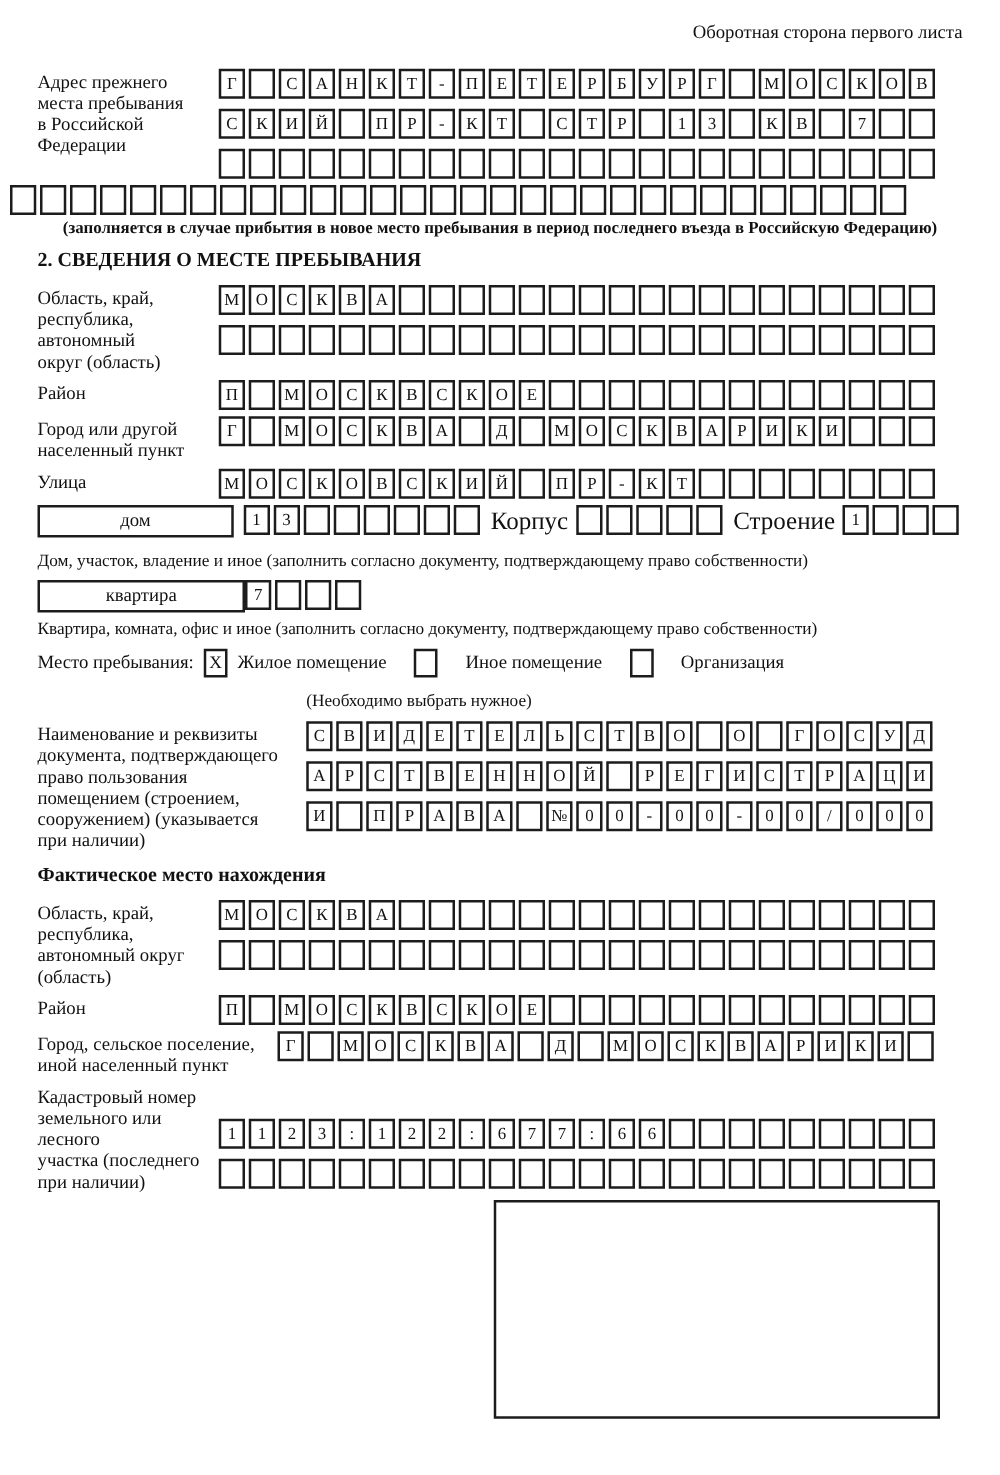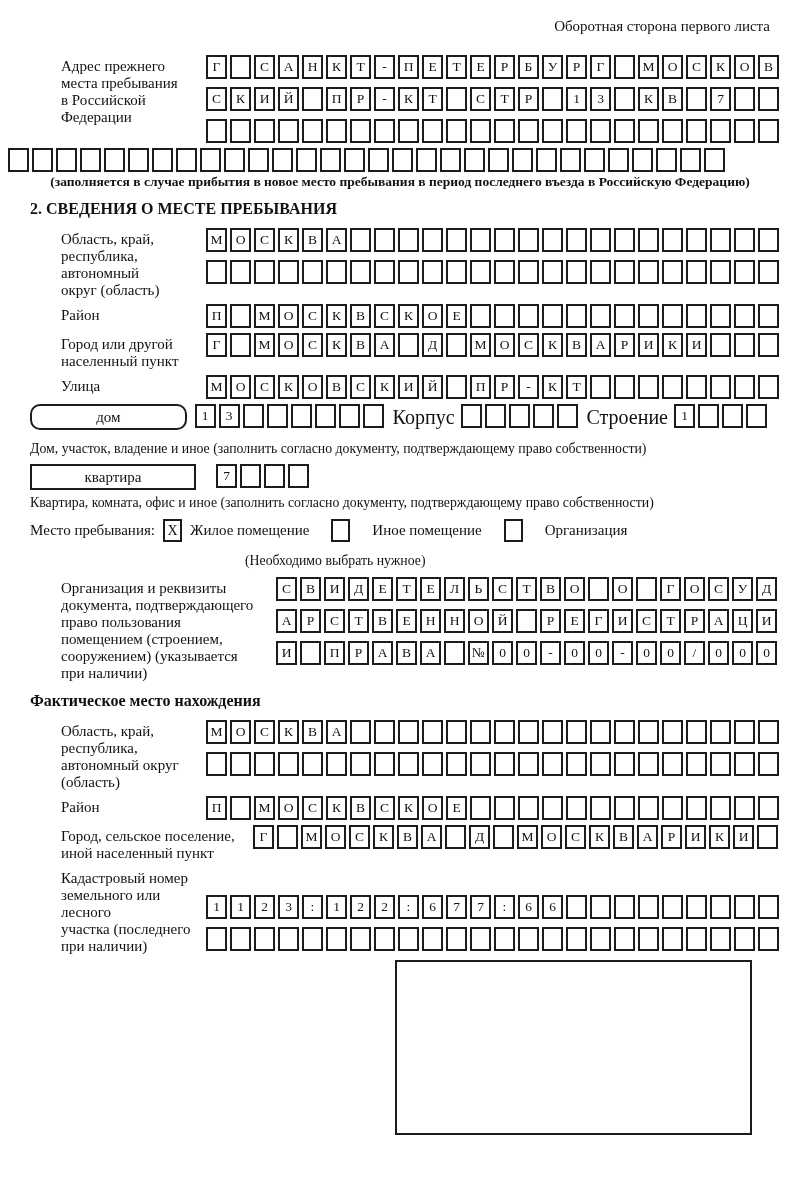--- a/index.html
+++ b/index.html
@@ -6,43 +6,43 @@
   body {
     width:800px; height:1180px;
     font-family:"Liberation Serif","DejaVu Serif",serif;
     color:#111; overflow:hidden;
   }
   .page { box-sizing:border-box; width:800px; padding:4px 30px 0 30px; }
 
   .hdr-note { text-align:right; font-size:15px; margin:14px 0 20px 0; }
 
   .frow { display:flex; align-items:flex-start; margin-bottom:5px; }
-  .flabel { font-size:15px; line-height:17px; padding-top:3px; flex:none;margin-left:31px; }
+  .flabel { font-size:15px; line-height:17px; padding-top:3px; flex:none; }
   .w145 { width:145px; } .w215 { width:215px; } .w192 { width:192px; }
 
   .cells { white-space:nowrap; margin-bottom:8px; }
   .cells:last-child { margin-bottom:0; }
   .cell {
     display:inline-block; width:17px; height:20px; border:2px solid #1c1c1c;
     margin-right:3px; text-align:center; font-size:13.5px; line-height:20px;
     vertical-align:top; background:#fff;
   }
   .fullrow { margin-left:-22px; margin-bottom:2px; }
 
   .caption { font-size:13.5px; text-align:center; margin:2px 0 6px 0;font-weight:bold; }
   .caption-left { font-size:13.8px; margin:2px 0 7px 0; }
 
   .sec-title { font-weight:bold; font-size:16px; margin:10px 0 10px 0; }
 
   .wbox {
     display:inline-block; box-sizing:border-box; border:2px solid #1c1c1c; height:26px;
     line-height:22px; text-align:center; font-size:15px; vertical-align:top; background:#fff;
   }
-  .wbox-dom { width:165px; margin-right:8px;border-radius:10px; }
-  .wbox-kv  { width:166px; margin-right:20px; }
+  .wbox-dom { width:165px; margin-right:8px; }
+  .wbox-kv  { width:166px; margin-right:0; }
   .inline-lbl { font-size:20px; line-height:26px; vertical-align:top; margin:0 6px; }
 
   .stay-row { display:flex; align-items:center; margin:8px 0 2px 0; font-size:15px; }
   .cb {
     display:inline-block; box-sizing:border-box; width:19px; height:23px; border:2px solid #1c1c1c;
     text-align:center; font-size:14px; line-height:19px; background:#fff; flex:none;
   }
   .stay-row .gap-s { width:8px; flex:none; } .stay-row .gap-m { width:22px; flex:none; }
   .hint { font-size:13.8px; margin:11px 0 8px 215px; }
 
@@ -140,21 +140,21 @@
     <span>Иное помещение</span>
     <span class="gap-m"></span>
     <span class="cb"></span>
     <span class="gap-m"></span>
     <span>Организация</span>
   </div>
   <div class="hint">(Необходимо выбрать нужное)</div>
 
   <div class="frow">
     <div class="flabel w215">
-        <div>Организация и реквизиты</div>
+        <div>Наименование и реквизиты</div>
         <div>документа, подтверждающего</div>
         <div>право пользования</div>
         <div>помещением (строением,</div>
         <div>сооружением) (указывается</div>
         <div>при наличии)</div>
       </div>
     <div>
       <div class="cells"><span class="cell">С</span><span class="cell">В</span><span class="cell">И</span><span class="cell">Д</span><span class="cell">Е</span><span class="cell">Т</span><span class="cell">Е</span><span class="cell">Л</span><span class="cell">Ь</span><span class="cell">С</span><span class="cell">Т</span><span class="cell">В</span><span class="cell">О</span><span class="cell"></span><span class="cell">О</span><span class="cell"></span><span class="cell">Г</span><span class="cell">О</span><span class="cell">С</span><span class="cell">У</span><span class="cell">Д</span></div>
       <div class="cells"><span class="cell">А</span><span class="cell">Р</span><span class="cell">С</span><span class="cell">Т</span><span class="cell">В</span><span class="cell">Е</span><span class="cell">Н</span><span class="cell">Н</span><span class="cell">О</span><span class="cell">Й</span><span class="cell"></span><span class="cell">Р</span><span class="cell">Е</span><span class="cell">Г</span><span class="cell">И</span><span class="cell">С</span><span class="cell">Т</span><span class="cell">Р</span><span class="cell">А</span><span class="cell">Ц</span><span class="cell">И</span></div>
       <div class="cells"><span class="cell">И</span><span class="cell"></span><span class="cell">П</span><span class="cell">Р</span><span class="cell">А</span><span class="cell">В</span><span class="cell">А</span><span class="cell"></span><span class="cell">№</span><span class="cell">0</span><span class="cell">0</span><span class="cell">-</span><span class="cell">0</span><span class="cell">0</span><span class="cell">-</span><span class="cell">0</span><span class="cell">0</span><span class="cell">/</span><span class="cell">0</span><span class="cell">0</span><span class="cell">0</span></div>

